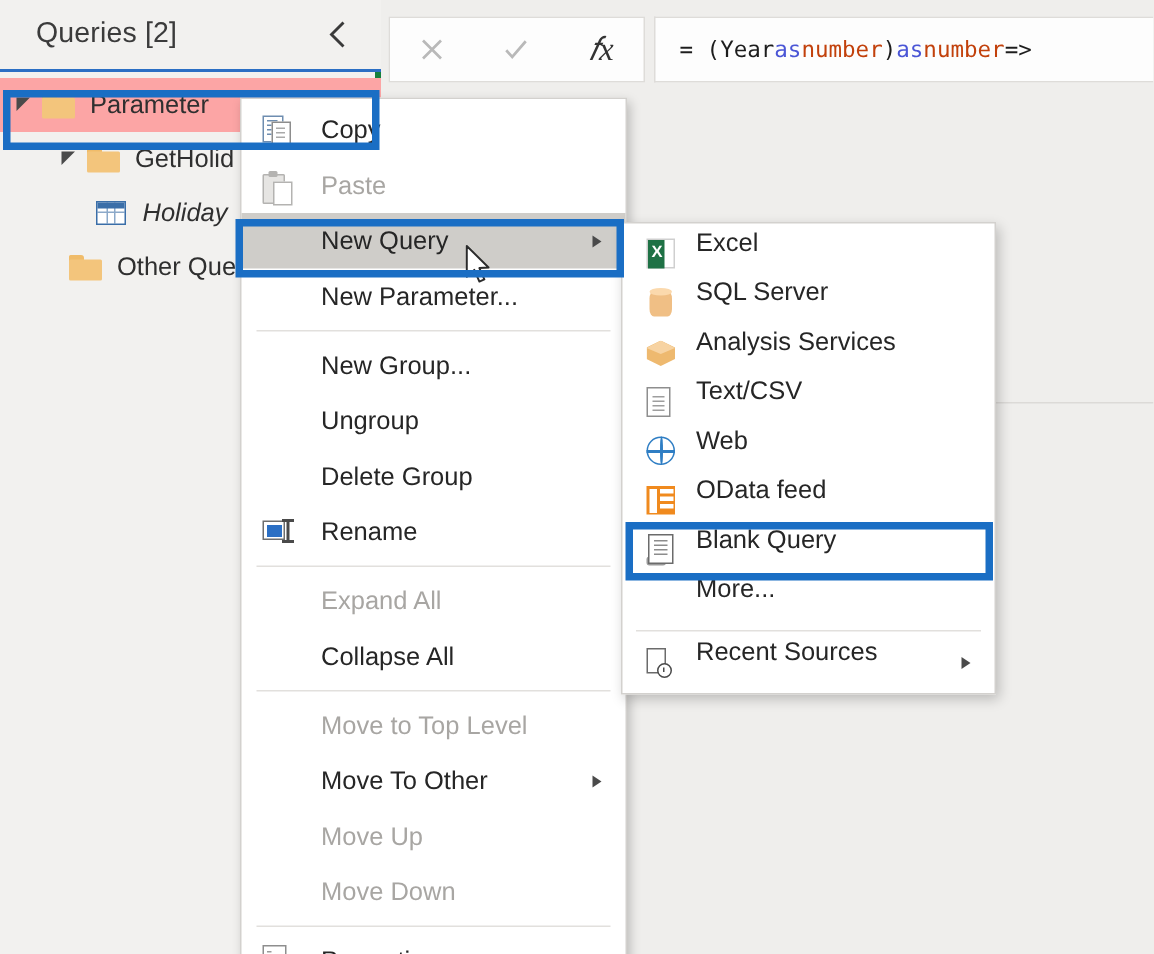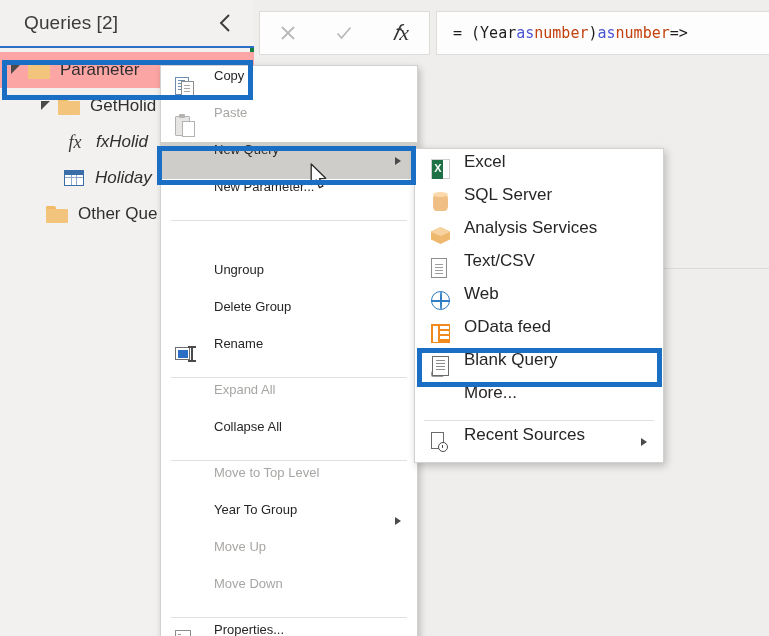--- a/index.html
+++ b/index.html
@@ -191,22 +191,22 @@
     background: #ffffff;
     border: 1px solid #d3d1ce;
     box-shadow: 2px 3px 7px rgba(0,0,0,.22);
     box-sizing: border-box;
     padding: 2px 0 3px 0;
   }
   .ctx-item {
     position: relative;
     height: 37px;
     display: flex;
-    align-items: flex-start;
-    font-size: 13px;
+    align-items: center;
+    font-size: 17px;
     color: #262626;
     white-space: nowrap;
     cursor: pointer;
   }
   .ctx-item.highlighted { background: #cfcdc9; }
   .ctx-item.disabled { color: #a8a6a3; cursor: default; }
   .ctx-icon {
     width: 52px;
     flex: 0 0 auto;
     height: 37px;
@@ -478,25 +478,20 @@
           <span class="folder-ico"></span>
           <span class="tree-label">Parameter</span>
         </div>
         <div class="tree-row" style="padding-left: 40px;">
           <span class="twisty"></span>
           <span class="folder-ico"></span>
           <span class="tree-label">GetHolid</span>
         </div>
         <div class="tree-row" style="padding-left: 46px;">
           <span style="width: 18px; flex: 0 0 auto;"></span>
-          <span class="fx-ico">fx</span>
-          <span class="tree-label italic">fxHolid</span>
-        </div>
-        <div class="tree-row" style="padding-left: 46px;">
-          <span style="width: 18px; flex: 0 0 auto;"></span>
           <span class="table-ico"></span>
           <span class="tree-label italic">Holiday</span>
         </div>
         <div class="tree-row" style="padding-left: 28px;">
           <span style="width: 18px; flex: 0 0 auto;"></span>
           <span class="folder-ico"></span>
           <span class="tree-label">Other Que</span>
         </div>
       </div>
   </div>
@@ -526,20 +521,21 @@
         <span class="ctx-label">New Query</span>
         <span class="ctx-arrow"></span>
       </div>
       <div class="ctx-item">
         <span class="ctx-icon"></span>
         <span class="ctx-label">New Parameter...</span>
       </div>
       <div class="ctx-sep"></div>
       <div class="ctx-item">
         <span class="ctx-icon"></span>
+        <span class="ctx-label">New Group...</span>
       </div>
       <div class="ctx-item">
         <span class="ctx-icon"></span>
         <span class="ctx-label">Ungroup</span>
       </div>
       <div class="ctx-item">
         <span class="ctx-icon"></span>
         <span class="ctx-label">Delete Group</span>
       </div>
       <div class="ctx-item">
@@ -560,21 +556,21 @@
         <span class="ctx-icon"></span>
         <span class="ctx-label">Collapse All</span>
       </div>
       <div class="ctx-sep"></div>
       <div class="ctx-item disabled">
         <span class="ctx-icon"></span>
         <span class="ctx-label">Move to Top Level</span>
       </div>
       <div class="ctx-item">
         <span class="ctx-icon"></span>
-        <span class="ctx-label">Year To Group</span>
+        <span class="ctx-label">Move To Other</span>
         <span class="ctx-arrow"></span>
       </div>
       <div class="ctx-item disabled">
         <span class="ctx-icon"></span>
         <span class="ctx-label">Move Up</span>
       </div>
       <div class="ctx-item disabled">
         <span class="ctx-icon"></span>
         <span class="ctx-label">Move Down</span>
       </div>

